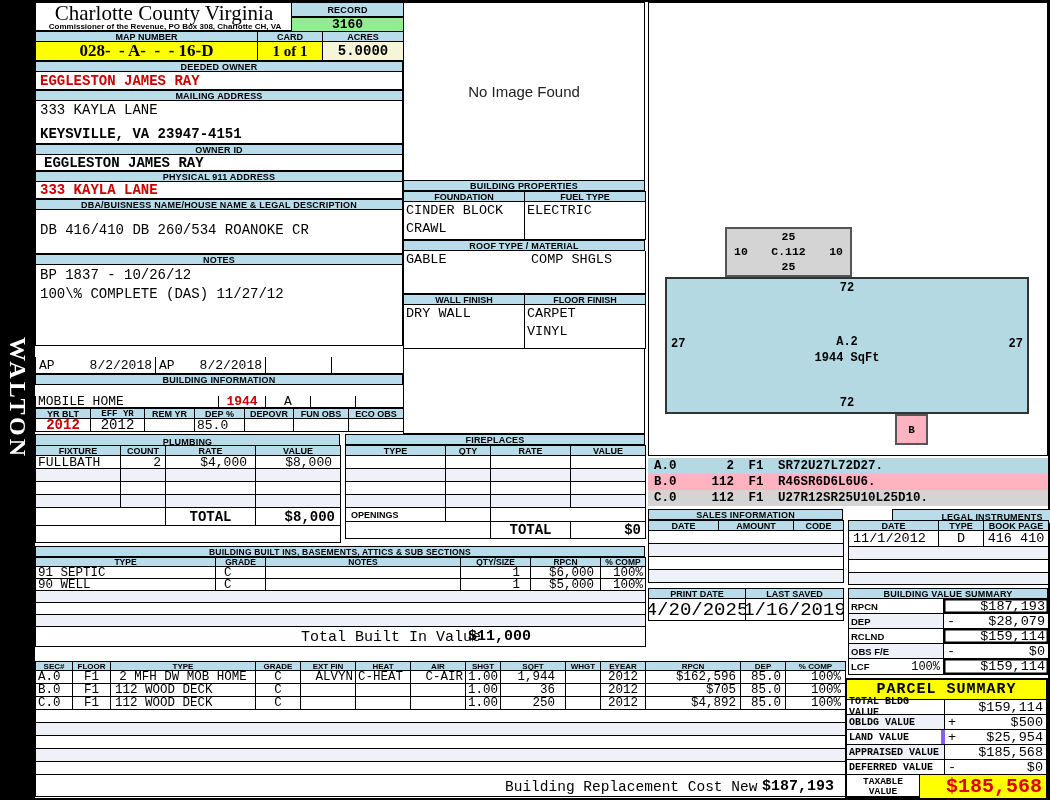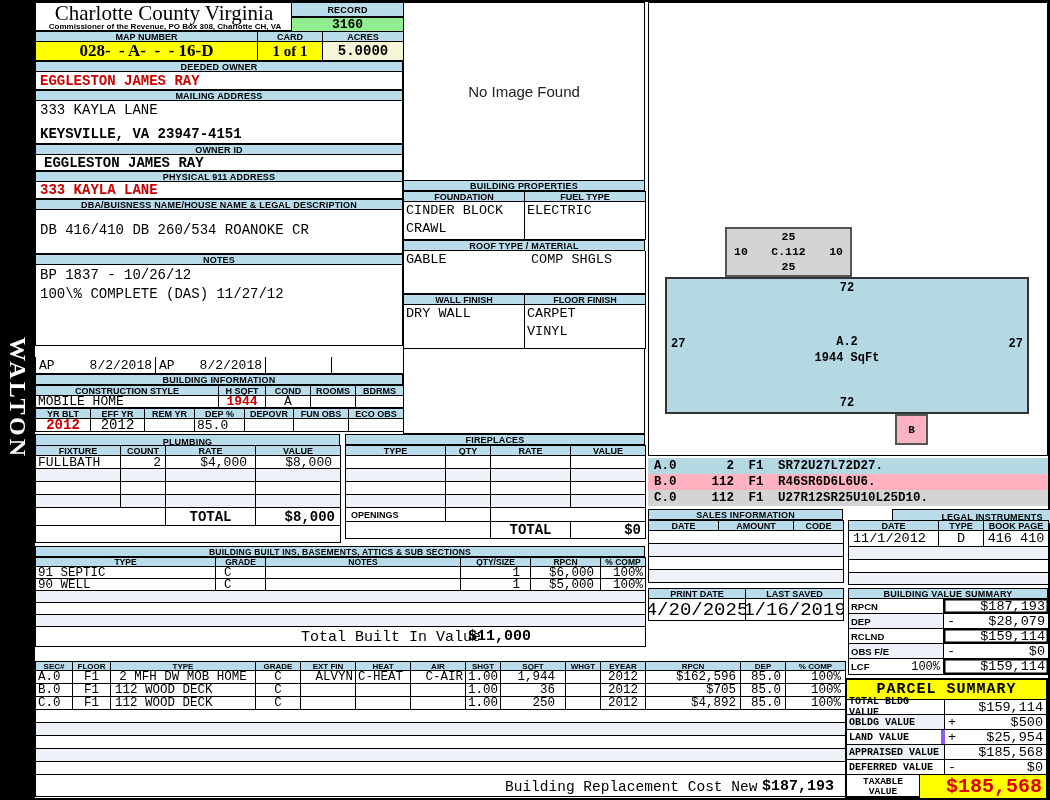--- a/index.html
+++ b/index.html
@@ -90,37 +90,30 @@
       <span>AP</span><span>8/2/2018</span>
     </div>
     <div class="mono" style="width:110px;font-size:13px;justify-content:space-between;padding:0 3px;">
       <span>AP</span><span>8/2/2018</span>
     </div>
     <div style="width:66px;"></div>
     <div style="width:72px;"></div>
   </div>
 
   <div class="abs hdr" style="left:35px;top:374px;width:368px;height:11px;">BUILDING INFORMATION</div>
-  <div class="row" style="left:35px;top:385px;height:11px;">
-    <div class="h" style="width:183px;">CONSTRUCTION STYLE</div>
-    <div class="h" style="width:47px;">H SQFT</div>
-    <div class="h" style="width:45px;">COND</div>
-    <div class="h" style="width:45px;">ROOMS</div>
-    <div class="h" style="width:48px;">BDRMS</div>
-  </div>
   <div class="row" style="left:35px;top:396px;height:12px;">
     <div class="mono" style="width:183px;font-size:13px;padding-left:2px;">MOBILE HOME</div>
     <div class="mono b red ctr" style="width:47px;font-size:13px;">1944</div>
     <div class="mono ctr" style="width:45px;font-size:13px;">A</div>
     <div style="width:45px;"></div>
     <div style="width:48px;"></div>
   </div>
   <div class="row" style="left:35px;top:408px;height:11px;">
     <div class="h" style="width:55px;">YR BLT</div>
-    <div class="h" style="width:54px;">EFF YR</div>
+    <div class="h" style="width:54px;font-family:Liberation Mono, monospace;">EFF YR</div>
     <div class="h" style="width:50px;">REM YR</div>
     <div class="h" style="width:50px;">DEP %</div>
     <div class="h" style="width:49px;">DEPOVR</div>
     <div class="h" style="width:55px;">FUN OBS</div>
     <div class="h" style="width:55px;">ECO OBS</div>
   </div>
   <div class="row" style="left:35px;top:419px;height:13px;">
     <div class="mono b red ctr" style="width:55px;font-size:14px;">2012</div>
     <div class="mono ctr" style="width:54px;font-size:14px;">2012</div>
     <div style="width:50px;"></div>

